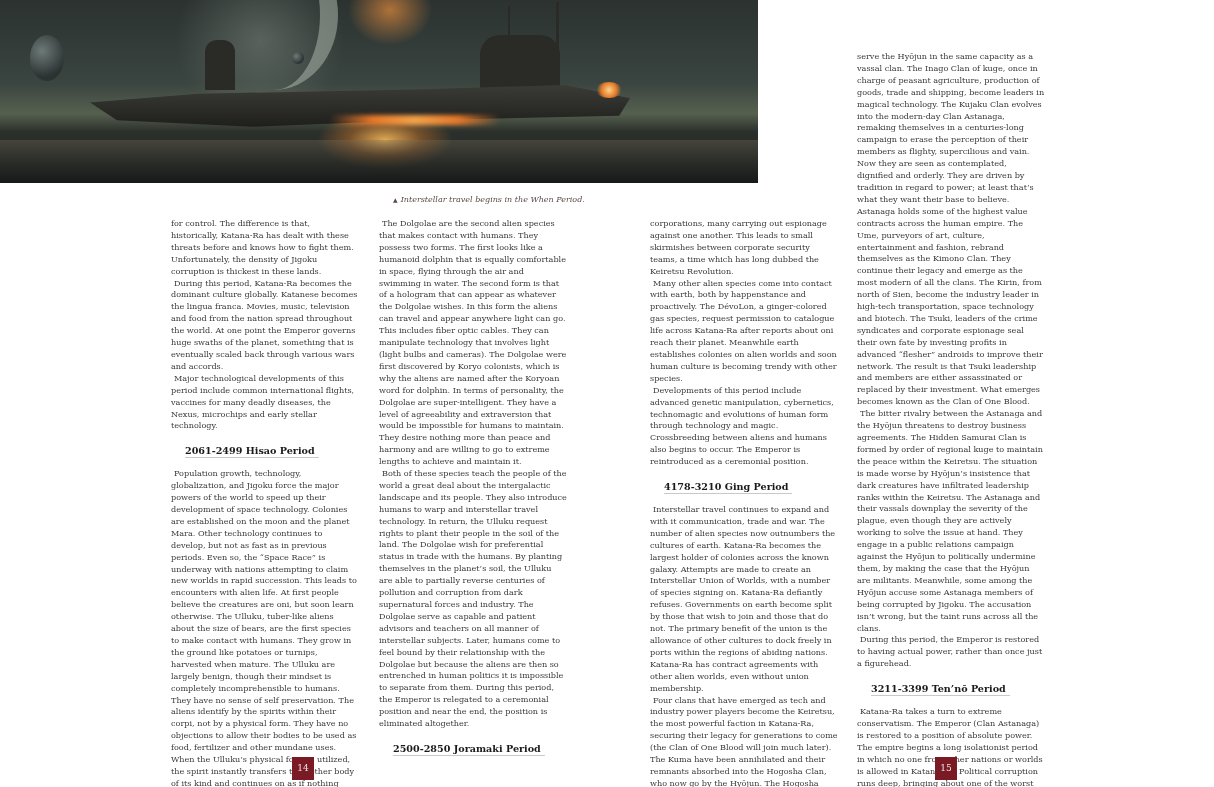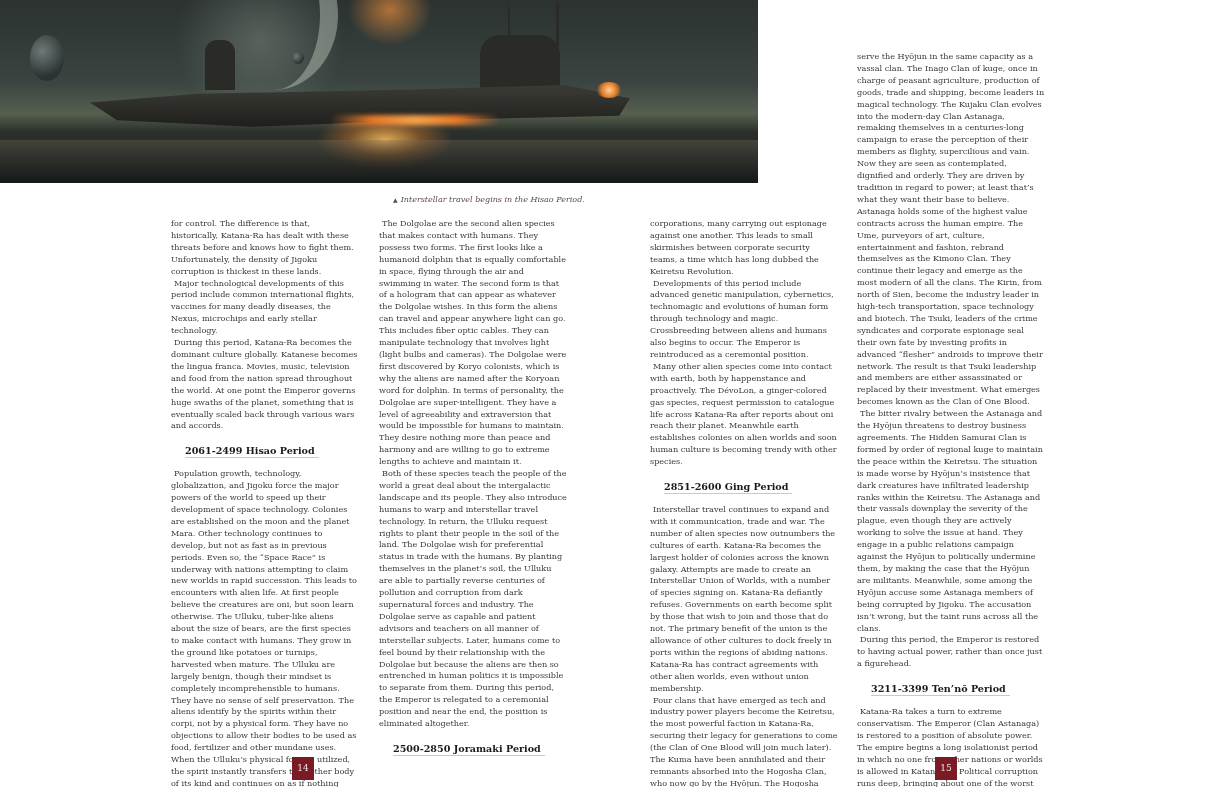--- a/index.html
+++ b/index.html
@@ -84,40 +84,40 @@
   <div class="tower" style="left:480px;top:35px;width:80px;height:55px;border-radius:20px 20px 0 0;"></div>
   <div class="tower" style="left:556px;top:2px;width:3px;height:50px;"></div>
   <div class="tower" style="left:508px;top:6px;width:2px;height:40px;"></div>
   <div class="ship-hull"></div>
   <div class="ship-glow"></div>
   <div class="engine"></div>
   <div class="ground"></div>
 </div>
 
 <div class="caption">
-  <span class="tri">▲</span><span>Interstellar travel begins in the Hisao Period.</span>
+  <span class="tri">▲</span><span>Interstellar travel begins in the When Period.</span>
 </div>
 
 <div class="col" id="col1">
     <p class="cont">for control. The difference is that, historically, Katana-Ra has dealt with these threats before and knows how to fight them. Unfortunately, the density of Jigoku corruption is thickest in these lands.</p>
+    <p>During this period, Katana-Ra becomes the dominant culture globally. Katanese becomes the lingua franca. Movies, music, television and food from the nation spread throughout the world. At one point the Emperor governs huge swaths of the planet, something that is eventually scaled back through various wars and accords.</p>
     <p>Major technological developments of this period include common international flights, vaccines for many deadly diseases, the Nexus, microchips and early stellar technology.</p>
-    <p>During this period, Katana-Ra becomes the dominant culture globally. Katanese becomes the lingua franca. Movies, music, television and food from the nation spread throughout the world. At one point the Emperor governs huge swaths of the planet, something that is eventually scaled back through various wars and accords.</p>
     <div class="hwrap"><h3>2061-2499 Hisao Period</h3></div>
     <p>Population growth, technology, globalization, and Jigoku force the major powers of the world to speed up their development of space technology. Colonies are established on the moon and the planet Mara. Other technology continues to develop, but not as fast as in previous periods. Even so, the “Space Race” is underway with nations attempting to claim new worlds in rapid succession. This leads to encounters with alien life. At first people believe the creatures are oni, but soon learn otherwise. The Ulluku, tuber-like aliens about the size of bears, are the first species to make contact with humans. They grow in the ground like potatoes or turnips, harvested when mature.  The Ulluku are largely benign, though their mindset is completely incomprehensible to humans. They have no sense of self preservation. The aliens identify by the spirits within their corpi, not by a physical form. They have no objections to allow their bodies to be used as food, fertilizer and other mundane uses. When the Ulluku’s physical form is utilized, the spirit instantly transfers to another body of its kind and continues on as if nothing happened. If there is no suitable body nearby, the spirit travels until it finds one. There is a finite number of Ulluku at any given time, which allows them to control their population. Unsurprisingly, they are a species that has less sense of individuality. Their spirits do have</p>
   </div>
 <div class="col" id="col2">
     <p>The Dolgolae are the second alien species that makes contact with humans. They possess two forms. The first looks like a humanoid dolphin that is equally comfortable in space, flying through the air and swimming in water. The second form is that of a hologram that can appear as whatever the Dolgolae wishes. In this form the aliens can travel and appear anywhere light can go. This includes fiber optic cables. They can manipulate technology that involves light (light bulbs and cameras). The Dolgolae were first discovered by Koryo colonists, which is why the aliens are named after the Koryoan word for dolphin. In terms of personality, the Dolgolae are super-intelligent. They have a level of agreeability and extraversion that would be impossible for humans to maintain. They desire nothing more than peace and harmony and are willing to go to extreme lengths to achieve and maintain it.</p>
     <p>Both of these species teach the people of the world a great deal about the intergalactic landscape and its people. They also introduce humans to warp and interstellar travel technology. In return, the Ulluku request rights to plant their people in the soil of the land. The Dolgolae wish for preferential status in trade with the humans. By planting themselves in the planet’s soil, the Ulluku are able to partially reverse centuries of pollution and corruption from dark supernatural forces and industry. The Dolgolae serve as capable and patient advisors and teachers on all manner of interstellar subjects. Later, humans come to feel bound by their relationship with the Dolgolae but because the aliens are then so entrenched in human politics it is impossible to separate from them. During this period, the Emperor is relegated to a ceremonial position and near the end, the position is eliminated altogether.</p>
     <div class="hwrap"><h3>2500-2850 Joramaki Period</h3></div>
   </div>
 <div class="col" id="col3">
     <p class="cont">corporations, many carrying out espionage against one another. This leads to small skirmishes between corporate security teams, a time which has long dubbed the Keiretsu Revolution.</p>
+    <p>Many other alien species come into contact with earth, both by happenstance and proactively. The DévoLon, a ginger-colored gas species, request permission to catalogue life across Katana-Ra after reports about oni reach their planet. Meanwhile earth establishes colonies on alien worlds and soon human culture is becoming trendy with other species.</p>
     <p>Developments of this period include advanced genetic manipulation, cybernetics, technomagic and evolutions of human form through technology and magic. Crossbreeding between aliens and humans also begins to occur. The Emperor is reintroduced as a ceremonial position.</p>
-    <p>Many other alien species come into contact with earth, both by happenstance and proactively. The DévoLon, a ginger-colored gas species, request permission to catalogue life across Katana-Ra after reports about oni reach their planet. Meanwhile earth establishes colonies on alien worlds and soon human culture is becoming trendy with other species.</p>
-    <div class="hwrap"><h3>2851-2600 Ging Period</h3></div>
+    <div class="hwrap"><h3>4178-3210 Ging Period</h3></div>
     <p>Interstellar travel continues to expand and with it communication, trade and war. The number of alien species now outnumbers the cultures of earth. Katana-Ra becomes the largest holder of colonies across the known galaxy. Attempts are made to create an Interstellar Union of Worlds, with a number of species signing on. Katana-Ra defiantly refuses. Governments on earth become split by those that wish to join and those that do not. The primary benefit of the union is the allowance of other cultures to dock freely in ports within the regions of abiding nations. Katana-Ra has contract agreements with other alien worlds, even without union membership.</p>
     <p>Four clans that have emerged as tech and industry power players become the Keiretsu, the most powerful faction in Katana-Ra, securing their legacy for generations to come (the Clan of One Blood will join much later). The Kuma have been annihilated and their remnants absorbed into the Hogosha Clan, who now go by the Hyōjun. The Hogosha carries much of the former mission of their clan and the Kuma Clan, while expanding their focus to deal with security and military action. The Taiyo, traditionally intellectuals and scientists, now</p>
   </div>
 <div class="col" id="col4">
     <p class="cont">serve the Hyōjun in the same capacity as a vassal clan. The Inago Clan of kuge, once in charge of peasant agriculture, production of goods, trade and shipping, become leaders in magical technology. The Kujaku Clan evolves into the modern-day Clan Astanaga, remaking themselves in a centuries-long campaign to erase the perception of their members as flighty, supercilious and vain. Now they are seen as contemplated, dignified and orderly. They are driven by tradition in regard to power; at least that’s what they want their base to believe. Astanaga holds some of the highest value contracts across the human empire. The Ume, purveyors of art, culture, entertainment and fashion, rebrand themselves as the Kimono Clan. They continue their legacy and emerge as the most modern of all the clans. The Kirin, from north of Sien, become the industry leader in high-tech transportation, space technology and biotech. The Tsuki, leaders of the crime syndicates and corporate espionage seal their own fate by investing profits in advanced “flesher” androids to improve their network. The result is that Tsuki leadership and members are either assassinated or replaced by their investment. What emerges becomes known as the Clan of One Blood.</p>
     <p>The bitter rivalry between the Astanaga and the Hyōjun threatens to destroy business agreements. The Hidden Samurai Clan is formed by order of regional kuge to maintain the peace within the Keiretsu. The situation is made worse by Hyōjun’s insistence that dark creatures have infiltrated leadership ranks within the Keiretsu. The Astanaga and their vassals downplay the severity of the plague, even though they are actively working to solve the issue at hand. They engage in a public relations campaign against the Hyōjun to politically undermine them, by making the case that the Hyōjun are militants. Meanwhile, some among the Hyōjun accuse some Astanaga members of being corrupted by Jigoku. The accusation isn’t wrong, but the taint runs across all the clans.</p>
     <p>During this period, the Emperor is restored to having actual power, rather than once just a figurehead.</p>
     <div class="hwrap"><h3>3211-3399 Ten’nō Period</h3></div>
     <p>Katana-Ra takes a turn to extreme conservatism. The Emperor (Clan Astanaga) is restored to a position of absolute power. The empire begins a long isolationist period in which no one from other nations or worlds is allowed in Katana-Ra. Political corruption runs deep, bringing about one of the worst periods in history. One quarter of the Astanaga kuge are found to be tainted by Jigoku. The Astanaga are banished (for the time being) from holding imperial positions. For the remainder of the period, the position of Emperor is traded between the Hyōjun and Ume, the two more respected clans in</p>
   </div>

